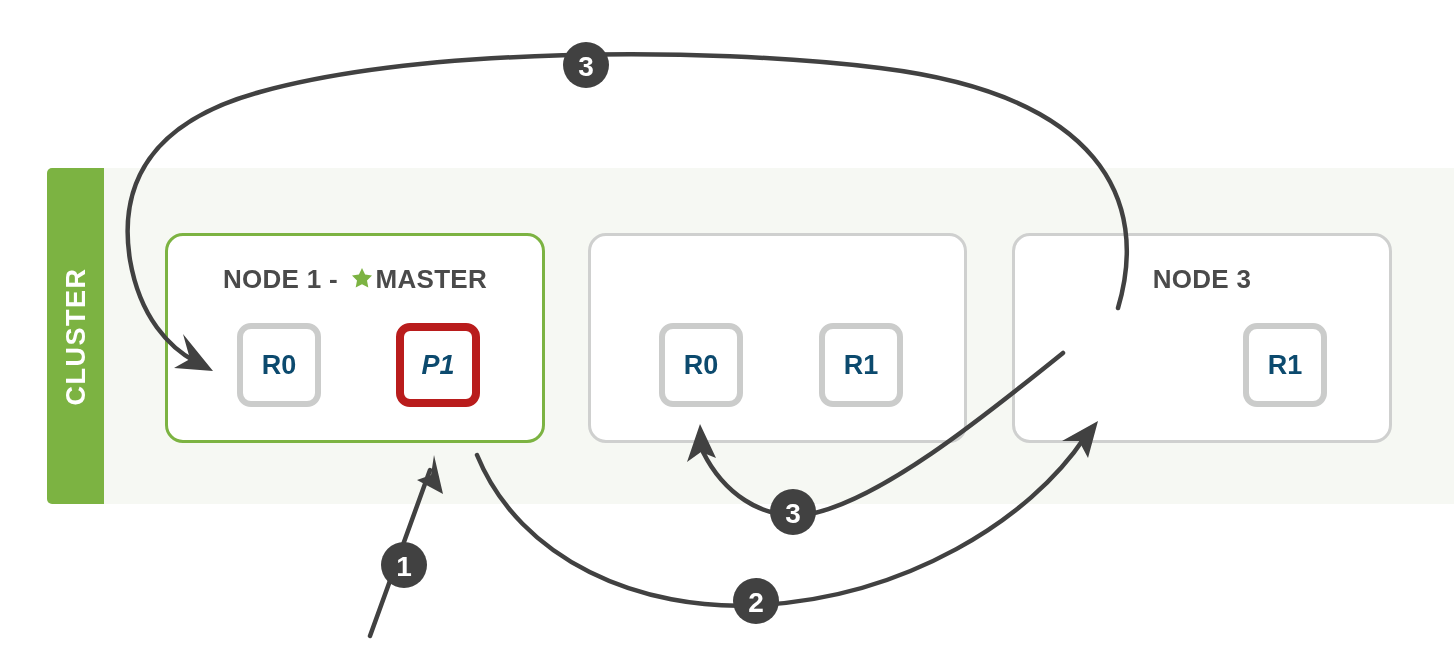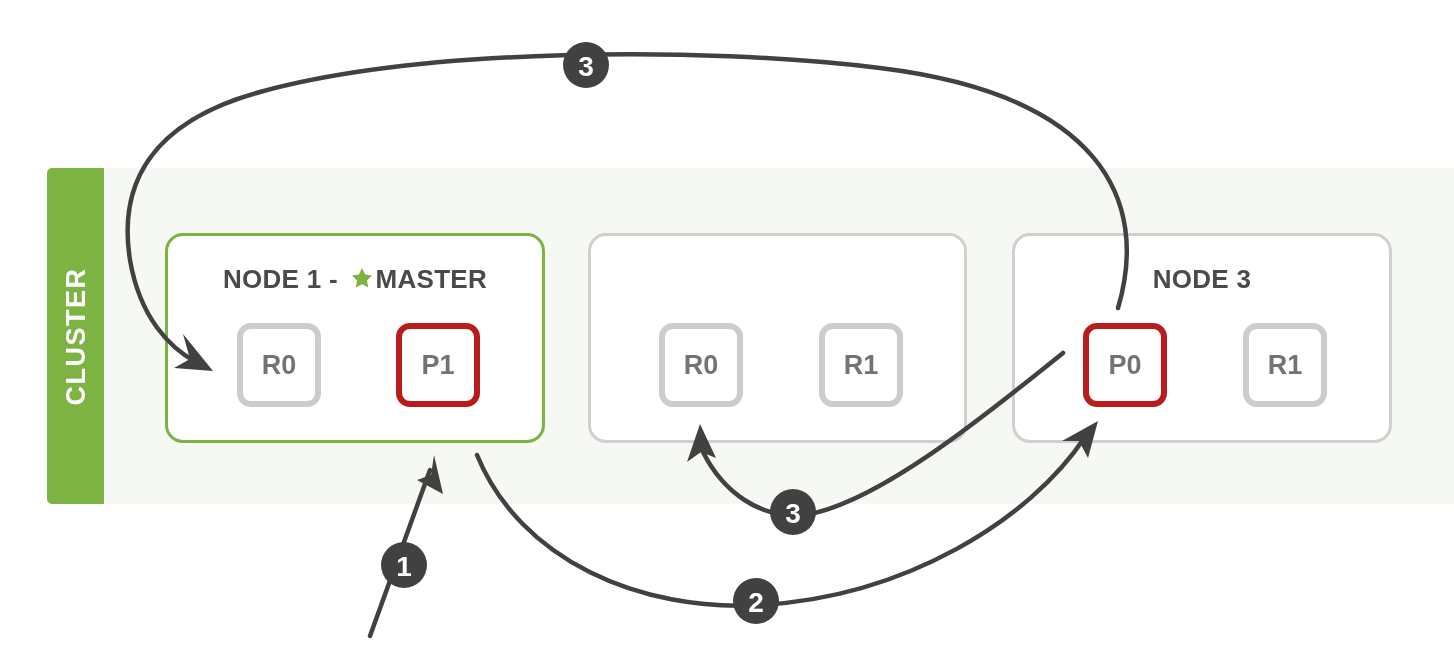--- a/index.html
+++ b/index.html
@@ -84,24 +84,24 @@
     width: 84px;
     height: 84px;
     border-radius: 14px;
     background: #ffffff;
     box-sizing: border-box;
     display: flex;
     align-items: center;
     justify-content: center;
     font-size: 27px;
     font-weight: bold;
-    color: #737373;
+    color: #0c4a6e;
   }
   .chip.grey  { border: 6px solid #cbcccb; }
-  .chip.green { border: 6px solid #b91c1c; }
+  .chip.green { border: 8px solid #b91c1c; font-style: italic; }
 
   
   #arrows {
     position: absolute;
     left: 0;
     top: 0;
     width: 1454px;
     height: 662px;
     pointer-events: none;
   }
@@ -153,23 +153,20 @@
     </div>
     <div class="chip grey" style="left:228px; top:87px;">
       <span>R1</span>
     </div>
   </div>
 
   <div class="node grey" style="left:1012px; width:380px;padding-left:42px;">
     <div class="node-title">
       <span>NODE 3</span>
     </div>
-    <div class="chip green" style="left:68px; top:87px;">
-      <span>P0</span>
-    </div>
     <div class="chip grey" style="left:228px; top:87px;">
       <span>R1</span>
     </div>
   </div>
 
   <svg id="arrows" viewBox="0 0 1454 662">
 
     <path class="arrow-path" d="M 1118,308 C 1150,200 1100,95 880,68 C 700,46 420,48 260,92 C 150,122 118,185 130,260 C 140,318 170,348 196,362"></path>
     <polygon class="arrow-head" points="183,334 213,371 174,368 190,359"></polygon>
 

